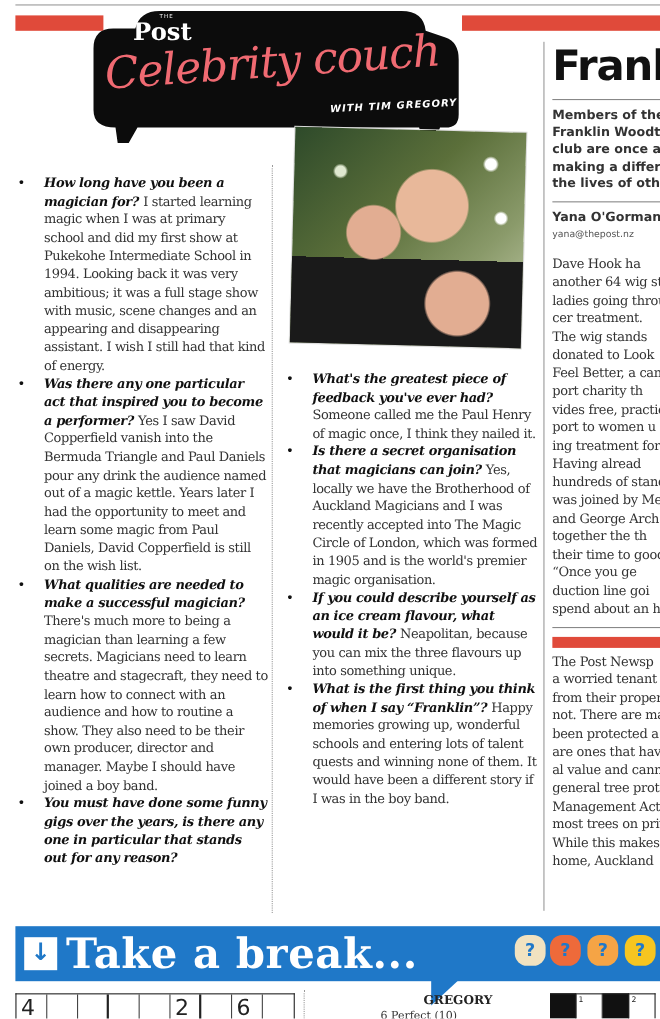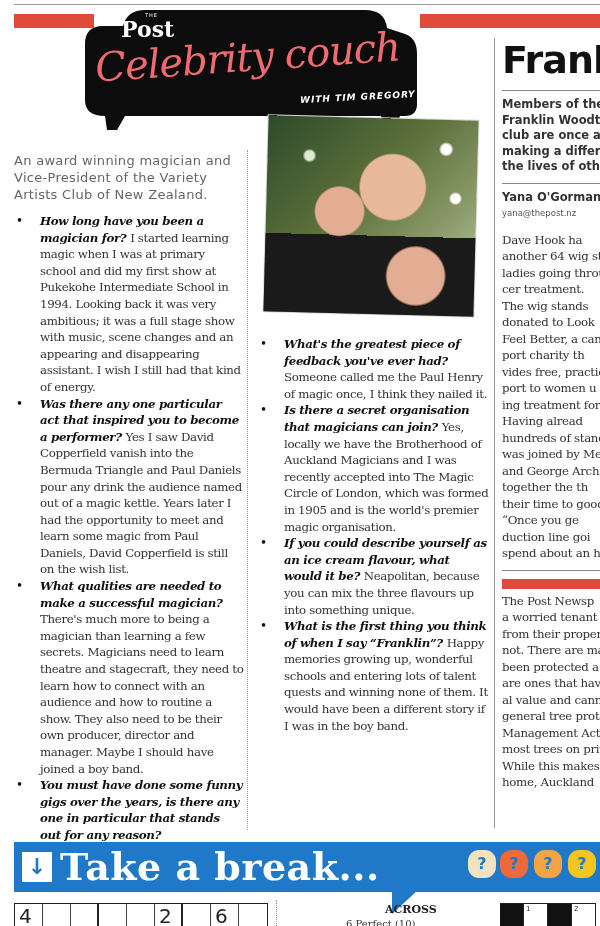--- a/index.html
+++ b/index.html
@@ -90,21 +90,20 @@
   <svg width="365" height="128" viewBox="0 0 365 128">
     <path d="M30 40 Q30 22 48 22 L68 22 Q72 6 90 6 L310 6 Q330 6 332 24 L350 30 Q362 34 362 50 L362 100 Q362 112 350 112 L345 112 L340 126 L330 126 L326 112 L70 112 L62 126 L52 126 L50 112 Q30 112 30 96 Z" fill="#0c0c0c"></path>
   </svg>
   <div class="post-small">THE</div>
   <div class="post-logo">Post</div>
   <div class="celeb">Celebrity couch</div>
   <div class="byline">WITH TIM GREGORY</div>
 </div>
 
 <div class="col1">
-  <div class="intro">An award winning magician and Vice-President of the Variety Artists Club of New Zealand.</div>
   <ul class="qa-list">
     <li class="qa-item">
       <span class="bullet">•</span>
       <span class="q">How long have you been a magician for? </span>
       <span class="a">I started learning magic when I was at primary school and did my first show at Pukekohe Intermediate School in 1994. Looking back it was very ambitious; it was a full stage show with music, scene changes and an appearing and disappearing assistant. I wish I still had that kind of energy.</span>
     </li>
     <li class="qa-item">
       <span class="bullet">•</span>
       <span class="q">Was there any one particular act that inspired you to become a performer? </span>
       <span class="a">Yes I saw David Copperfield vanish into the Bermuda Triangle and Paul Daniels pour any drink the audience named out of a magic kettle. Years later I had the opportunity to meet and learn some magic from Paul Daniels, David Copperfield is still on the wish list.</span>
@@ -220,20 +219,20 @@
   <div class="cell"></div>
   <div class="cell thick"></div>
   <div class="cell"></div>
   <div class="cell"></div>
   <div class="cell thick">2</div>
   <div class="cell"></div>
   <div class="cell">6</div>
   <div class="cell"></div>
 </div>
 <div class="grid-divider"></div>
-<div class="across">ACROSS</div>
+<div class="across">GREGORY</div>
 <div class="clue">6    Perfect (10)</div>
 <div class="grid2">
   <div class="g2 black"></div>
   <div class="g2">1</div>
   <div class="g2 black"></div>
   <div class="g2">2</div>
 </div>
 
 </body></html>

